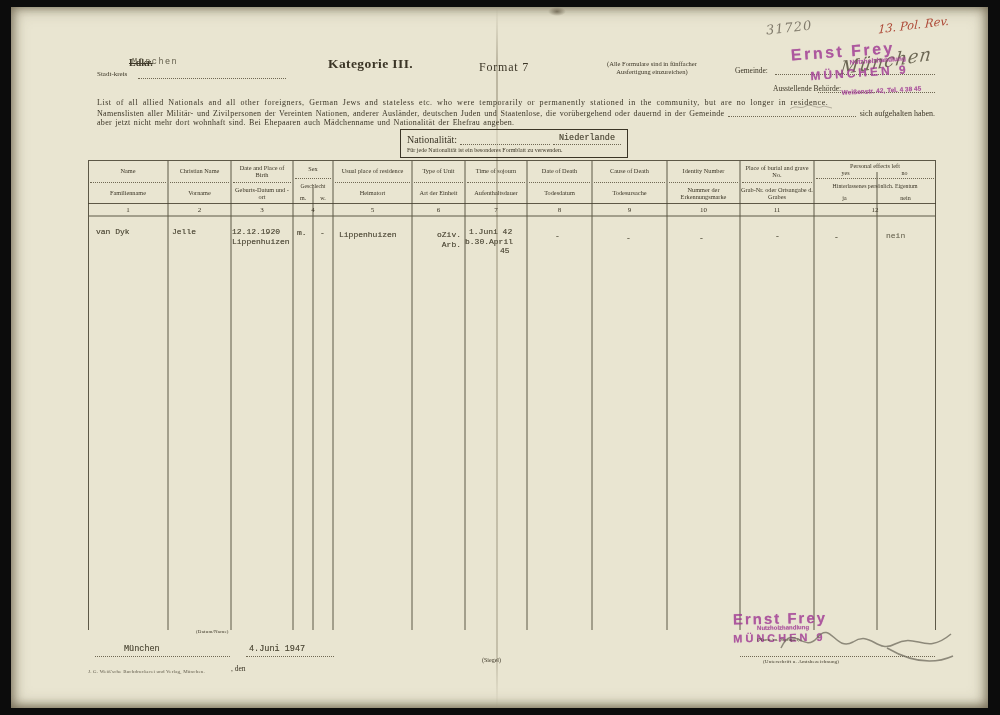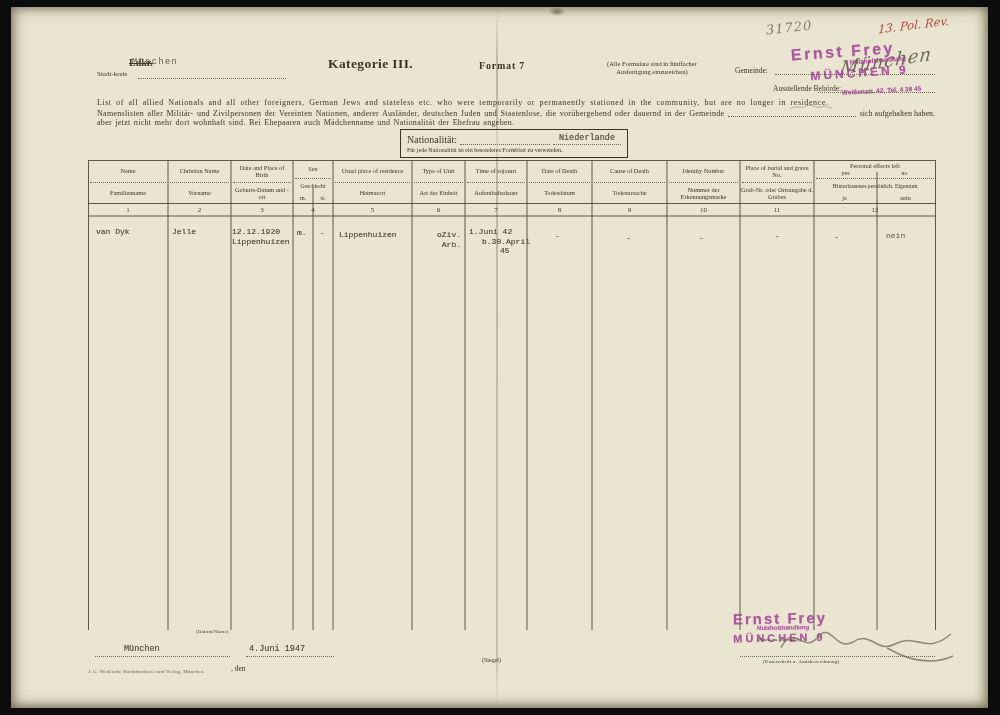--- a/index.html
+++ b/index.html
@@ -37,21 +37,21 @@
   <div class="abs paper"></div>
   <div class="abs fold" style="left:496px;top:7px;width:2px;height:701px;"></div>
   <div class="abs" style="left:548px;top:7px;width:18px;height:9px;background:radial-gradient(ellipse,rgba(70,60,40,.6),transparent 70%);"></div>
 
   <div class="abs ink" style="left:97px;top:57px;font-size:10px;font-weight:bold;text-decoration:line-through;margin-left:32px;">Ldkr.</div>
   <div class="abs typ" style="left:132px;top:57px;font-size:8.5px;letter-spacing:1.5px;opacity:.75;">München</div>
   <div class="abs ink" style="left:97px;top:70px;font-size:7px;">Stadt-kreis</div>
   <div class="abs dot" style="left:138px;top:70px;width:148px;"></div>
 
   <div class="abs ink" style="left:328px;top:56px;font-size:13.5px;font-weight:bold;letter-spacing:.4px;">Kategorie III.</div>
-  <div class="abs ink" style="left:479px;top:60px;font-size:10px;font-weight:bold;letter-spacing:.8px;">Format 7</div>
+  <div class="abs ink" style="left:479px;top:60px;font-size:12px;font-weight:normal;letter-spacing:.8px;">Format 7</div>
   <div class="abs ink" style="left:597px;top:60px;font-size:6.5px;line-height:1.3;text-align:center;width:110px;">
     <div>(Alle Formulare sind in fünffacher</div>
     <div>Ausfertigung einzureichen)</div>
   </div>
 
   <div class="abs ink" style="left:735px;top:66px;font-size:7.5px;">Gemeinde:</div>
   <div class="abs dot" style="left:775px;top:66px;width:160px;"></div>
   <div class="abs hand" style="left:840px;top:50px;font-size:18px;transform:rotate(-9deg) skewX(-16deg);letter-spacing:1px;opacity:.85;">München</div>
   <div class="abs ink" style="left:773px;top:84px;font-size:7.5px;">Ausstellende Behörde:</div>
   <div class="abs dot" style="left:818px;top:84px;width:117px;"></div>
@@ -181,21 +181,21 @@
   <div class="cell typ" style="left:96px;top:227px;">van Dyk</div>
   <div class="cell typ" style="left:172px;top:227px;">Jelle</div>
   <div class="cell typ" style="left:232px;top:227px;">12.12.1920</div>
   <div class="cell typ" style="left:232px;top:236.5px;">Lippenhuizen</div>
   <div class="cell typ" style="left:297px;top:228px;">m.</div>
   <div class="cell typ" style="left:320px;top:228px;">-</div>
   <div class="cell typ" style="left:339px;top:230px;">Lippenhuizen</div>
   <div class="cell typ" style="left:412px;top:230px;width:49px;text-align:right;">oZiv.</div>
   <div class="cell typ" style="left:412px;top:239.5px;width:49px;text-align:right;">Arb.</div>
   <div class="cell typ" style="left:469px;top:227px;">1.Juni 42</div>
-  <div class="cell typ" style="left:465px;top:236.5px;padding-left:17px;">b.30.April</div>
+  <div class="cell typ" style="left:465px;top:236.5px;">b.30.April</div>
   <div class="cell typ" style="left:500px;top:246px;">45</div>
   <div class="cell typ" style="left:555px;top:231px;">-</div>
   <div class="cell typ" style="left:626px;top:233px;">-</div>
   <div class="cell typ" style="left:699px;top:233px;">-</div>
   <div class="cell typ" style="left:775px;top:231px;">-</div>
   <div class="cell typ" style="left:834px;top:232px;">-</div>
   <div class="cell typ" style="left:886px;top:231px;opacity:.75;">nein</div>
 
   <div class="abs ink tiny" style="left:196px;top:629px;">(Datum/Name)</div>
   <div class="abs dot" style="left:95px;top:648px;width:135px;"></div>

